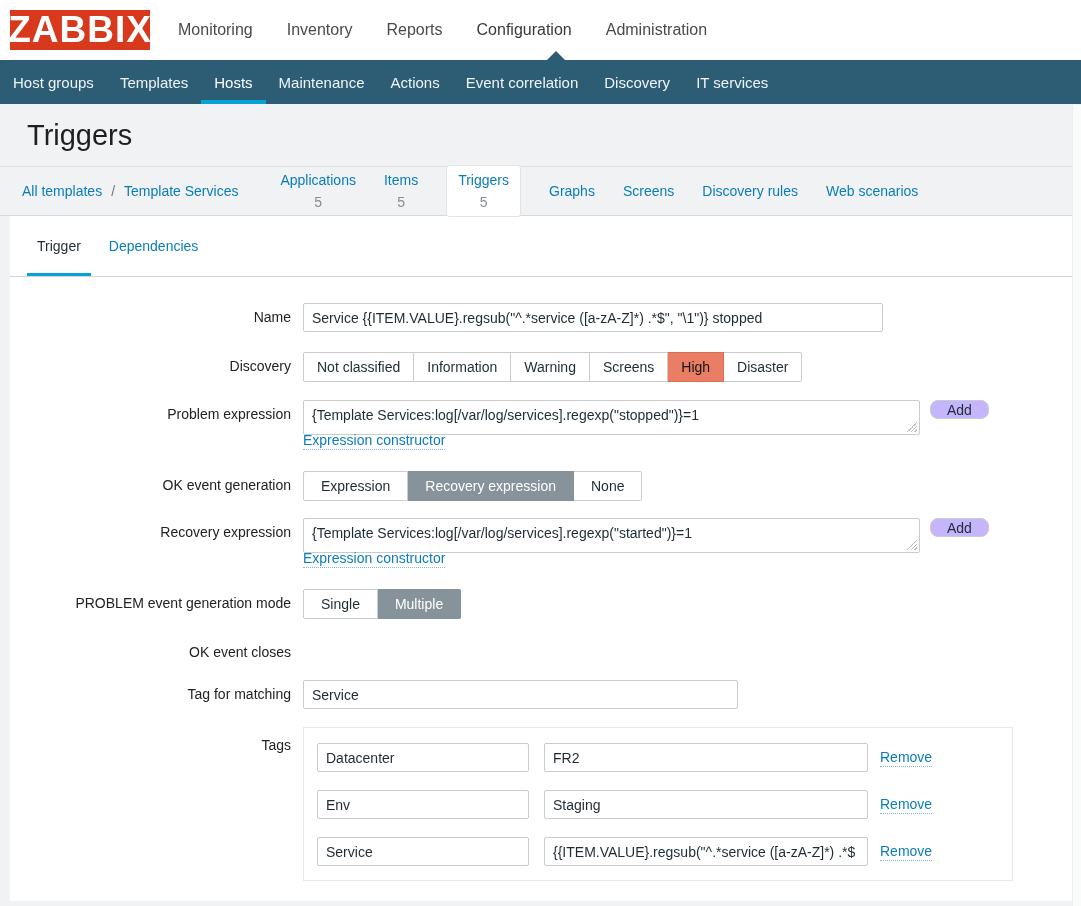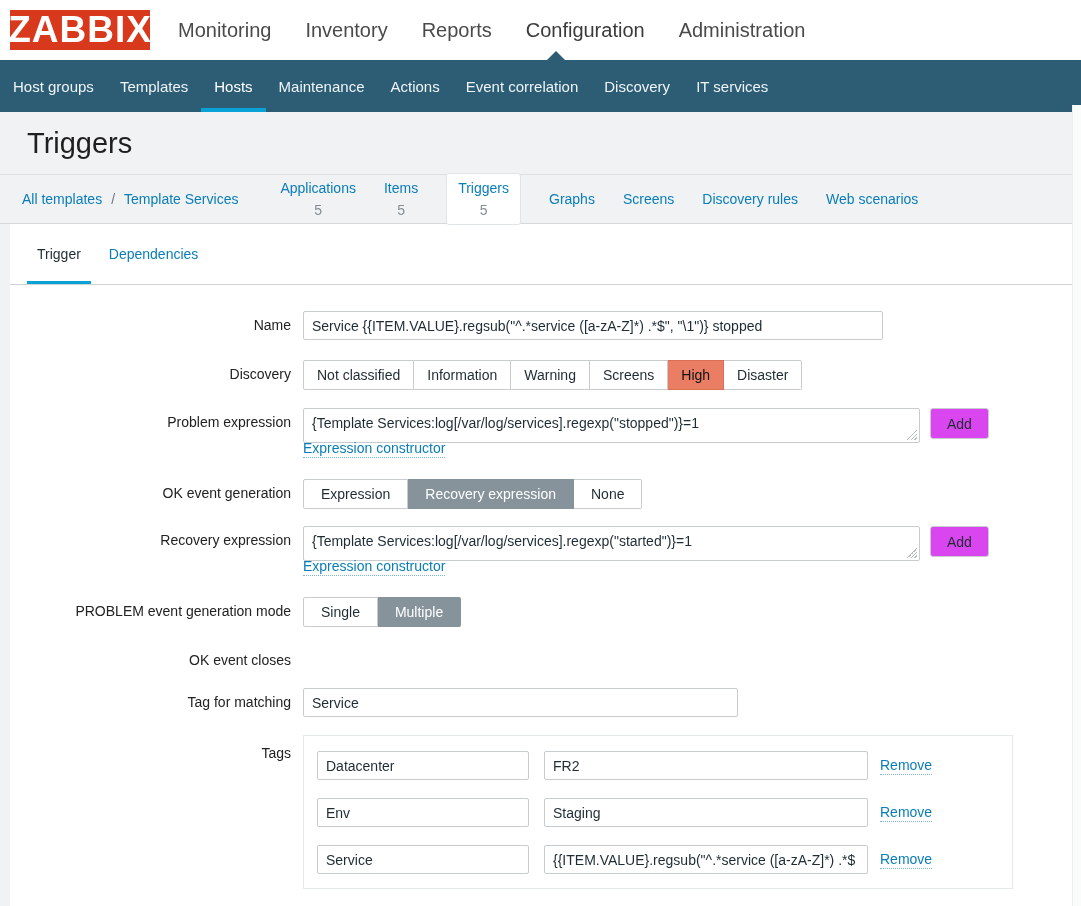--- a/index.html
+++ b/index.html
@@ -4,26 +4,26 @@
 <style>
   * { box-sizing: border-box; margin: 0; padding: 0; }
   html,body { width:1081px; height:906px; overflow:hidden;
     font-family:"Liberation Sans", sans-serif; background:#f0f2f4; color:#1f2c33; }
 
   
   .top-header { height:60px; background:#fff; display:flex; align-items:center; }
   .logo { margin-left:10px; width:140px; height:40px; background:#d8391c; color:#fff;
     display:flex; align-items:center; justify-content:center; font-size:37px; font-weight:bold;
     letter-spacing:1px; }
-  .top-nav { display:flex; margin-left:28px; gap:34px; font-size:20px; color:#4a4a4a; }
+  .top-nav { display:flex; margin-left:28px; gap:34px; font-size:16px; color:#4a4a4a; }
   .top-nav span { cursor:pointer; }
   .top-nav .active { color:#3a3a3a; }
 
   
-  .sub-nav { position:relative; height:52px; background:#2d5d75; display:flex; }
+  .sub-nav { position:relative; height:44px; background:#2d5d75; display:flex; }
   .caret-up { position:absolute; top:-9px; left:547px; width:0; height:0;
     border-left:9px solid transparent; border-right:9px solid transparent;
     border-bottom:9px solid #2d5d75; }
   .sub-nav ul { list-style:none; display:flex; height:100%; }
   .sub-nav li { display:flex; align-items:center; padding:0 13px; font-size:15px;
     color:#eef4f7; cursor:pointer; }
   .sub-nav li.active { color:#fff; box-shadow: inset 0 -4px 0 #09a2d6; }
 
   
   .title-bar { padding:15px 0 14px 27px; }
@@ -72,22 +72,22 @@
 
   textarea.expr { width:617px; height:35px; border:1px solid #c8ccce; border-radius:2px;
     padding:6px 8px; font-size:14px; font-family:inherit; color:#1f2c33; resize:none;
     overflow:hidden; white-space:nowrap;
     background-image:
       linear-gradient(135deg, transparent 48%, #b7bcbe 48%, #b7bcbe 55%, transparent 55%,
         transparent 66%, #b7bcbe 66%, #b7bcbe 73%, transparent 73%,
         transparent 84%, #b7bcbe 84%, #b7bcbe 91%, transparent 91%);
     background-repeat:no-repeat; background-position: right 2px bottom 2px;
     background-size:10px 10px; }
-  button.btn { margin-left:10px; border:1px solid #c8ccce; border-radius:3px; background:#d946ef;
-    padding:0 16px; height:31px; font-size:14px; font-family:inherit; color:#1f2c33;
+  button.btn { margin-left:10px; border:1px solid #c8ccce; border-radius:8px; background:#c4b5fd;
+    padding:0 16px; height:19px; font-size:14px; font-family:inherit; color:#1f2c33;
     cursor:pointer; }
   .row.tight { margin-top:-11px; margin-bottom:21px; }
   a.dotted { color:#0a7db8; text-decoration:none; border-bottom:1px dotted #7fb8d6;
     cursor:pointer; padding-bottom:1px; }
 
   .tags-box { border:1px solid #e6e9ea; background:#fff; width:710px; padding:15px 13px 14px; }
   .tag-row { display:flex; align-items:center; margin-bottom:18px; }
   .tag-row:last-child { margin-bottom:0; }
   .tag-name-input { width:212px; }
   .tag-value-input { width:324px; margin-left:15px; }

